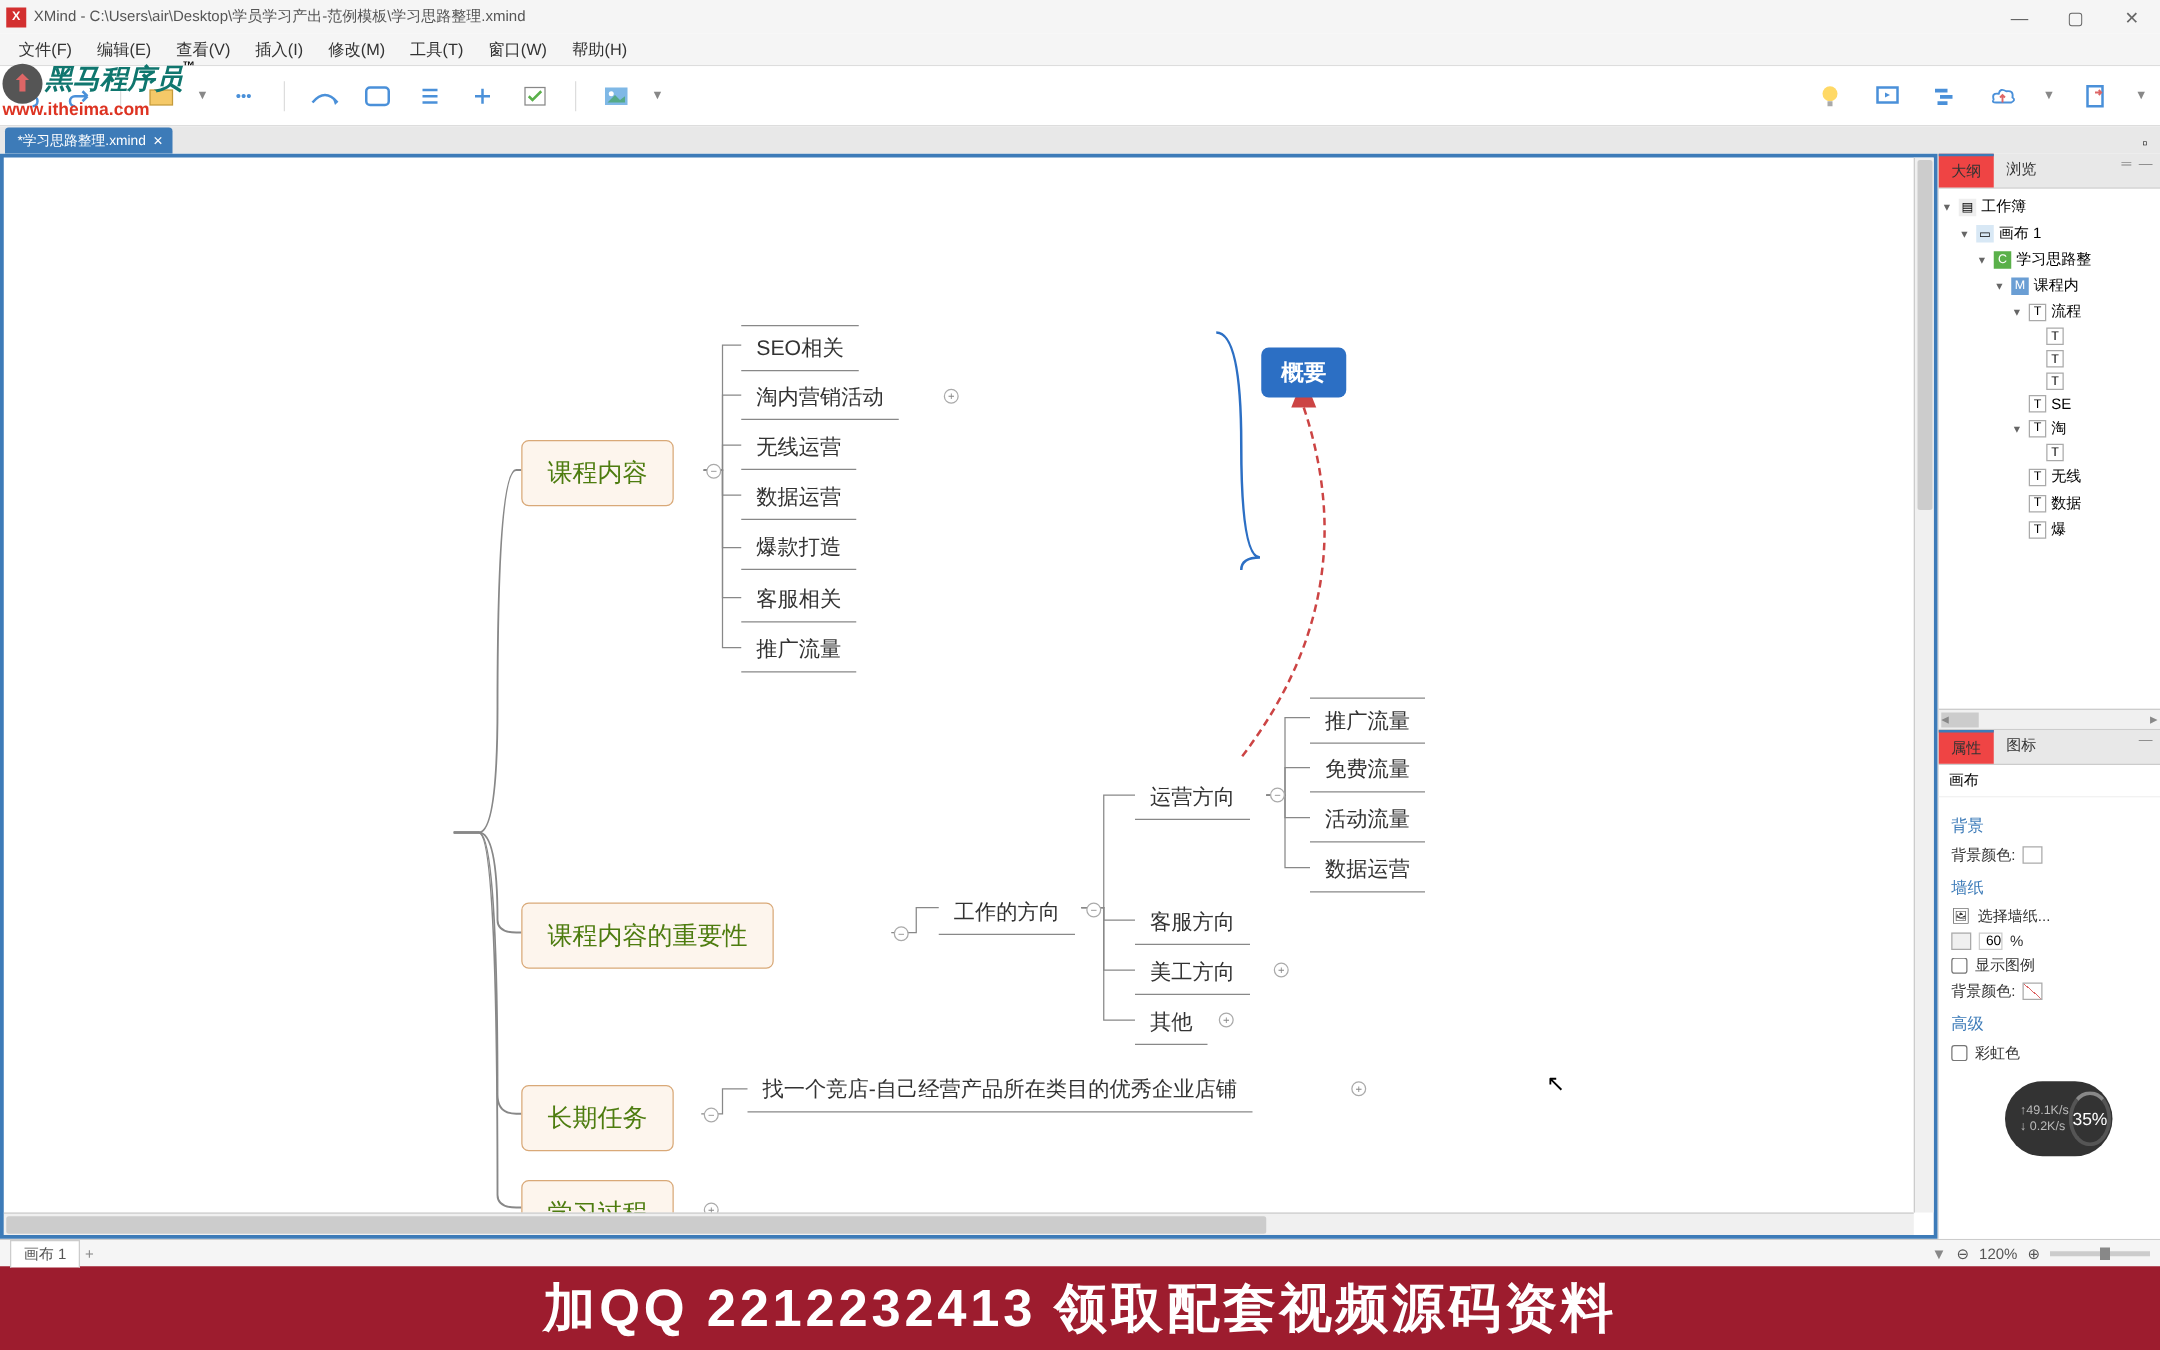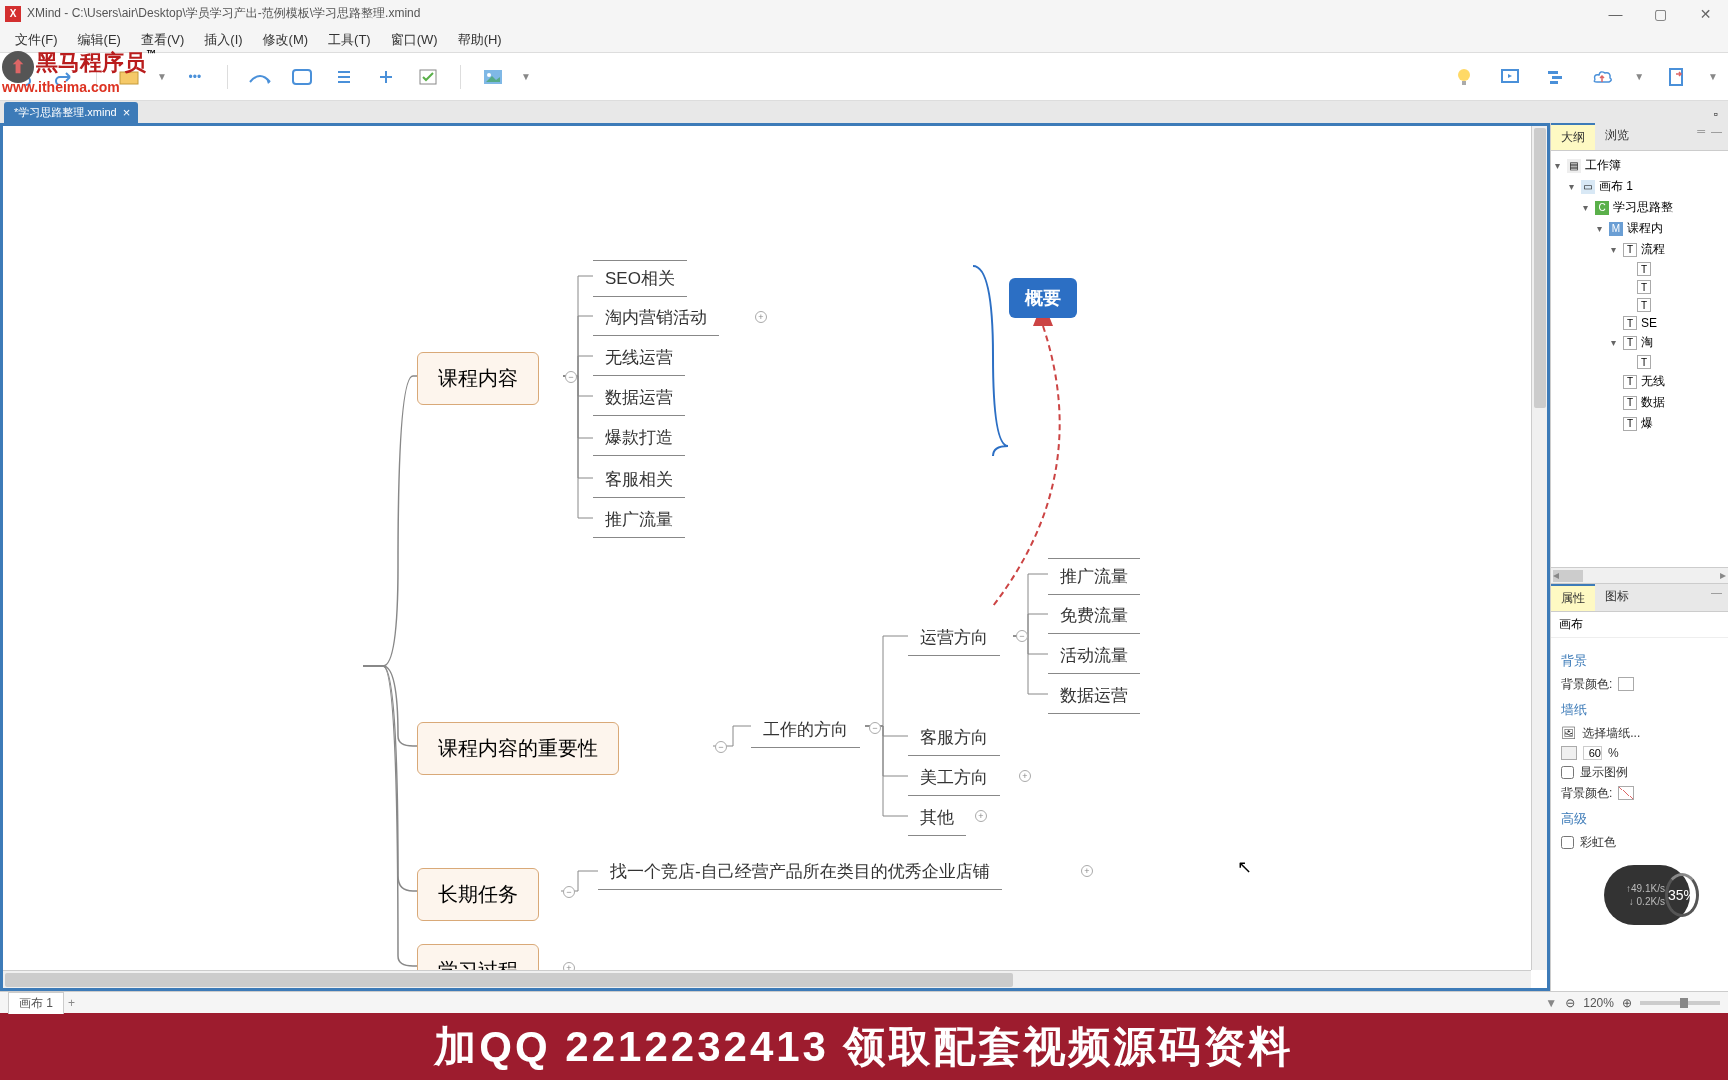--- a/index.html
+++ b/index.html
@@ -34,33 +34,33 @@
 .canvas-wrap { flex: 1; position: relative; background: #fff; border: 3px solid #3d7bb8; overflow: hidden; }
 .canvas { position: relative; width: 100%; height: 100%; }
 .hscroll { height: 18px; background: #f0f0f0; border-top: 1px solid #ccc; position: absolute; bottom: 0; left: 0; right: 16px; }
 .hscroll .thumb { height: 14px; background: #ccc; margin: 2px; width: 66%; border-radius: 2px; }
 .vscroll { width: 16px; background: #f0f0f0; border-left: 1px solid #ccc; position: absolute; right: 0; top: 0; bottom: 18px; }
 .vscroll .thumb { width: 12px; background: #ccc; margin: 2px; height: 280px; border-radius: 2px; }
 
 
 .node { position: absolute; padding: 8px 14px; font-size: 16px; white-space: nowrap; }
 .node.root { background: #e3effc; border: 2px solid #5a8fc7; border-radius: 8px; font-size: 30px; padding: 28px 32px; color: #333; }
-.node.main-topic { background: #fdf5ed; border: 1px solid #d9a978; border-radius: 6px; font-size: 20px; padding: 12px 20px; color: #000000; }
+.node.main-topic { background: #fdf5ed; border: 1px solid #d9a978; border-radius: 6px; font-size: 20px; padding: 12px 20px; color: #4d7c0f; }
 .node.sub { border-bottom: 1px solid #888; color: #333; padding: 6px 12px; font-size: 17px; }
 .node.summary { background: #2c6fc4; color: #fff; border-radius: 6px; padding: 8px 16px; font-size: 18px; font-weight: bold; }
 .expander { position: absolute; width: 12px; height: 12px; border: 1px solid #aaa; border-radius: 50%; background: #fff; display: flex; align-items: center; justify-content: center; font-size: 9px; color: #888; }
 
 
 svg.connectors { position: absolute; top: 0; left: 0; width: 100%; height: 100%; pointer-events: none; }
 
 
 .right-panel { width: 178px; background: #f5f5f5; border-left: 1px solid #ccc; display: flex; flex-direction: column; }
 .panel-tabs { display: flex; background: #e8e8e8; border-bottom: 1px solid #ccc; }
 .panel-tab { padding: 4px 10px; font-size: 12px; color: #333; }
-.panel-tab.active { background: #fef9c3; border-top: 2px solid #3d7bb8; }
+.panel-tab.active { background: #ef4444; border-top: 2px solid #3d7bb8; }
 .panel-controls { margin-left: auto; padding: 2px 6px; display: flex; gap: 6px; color: #888; font-size: 11px; }
 
 .outline-tree { flex: 1; overflow: auto; padding: 4px 2px; font-size: 12px; background: #fff; }
 .tree-item { display: flex; align-items: center; padding: 2px 0; white-space: nowrap; }
 .tree-item .twisty { width: 12px; font-size: 10px; color: #666; }
 .tree-item .ticon { width: 14px; height: 14px; margin-right: 4px; display: inline-flex; align-items: center; justify-content: center; font-size: 10px; }
 .tree-scroll { height: 16px; background: #f0f0f0; border-top: 1px solid #ccc; position: relative; }
 .tree-scroll .thumb { height: 12px; width: 30px; background: #ccc; margin: 2px; }
 
 .props-panel { border-top: 1px solid #ccc; flex: 1; display: flex; flex-direction: column; }
@@ -74,28 +74,28 @@
 .statusbar { height: 22px; background: #f5f5f5; border-top: 1px solid #ccc; display: flex; align-items: center; padding: 0 8px; font-size: 12px; color: #555; }
 .statusbar .right { margin-left: auto; display: flex; align-items: center; gap: 8px; }
 .zoom-slider { width: 80px; height: 4px; background: #ccc; position: relative; }
 .zoom-slider .knob { width: 8px; height: 10px; background: #888; position: absolute; left: 50%; top: -3px; }
 
 
 .bottom-banner { height: 67px; background: #9d1c2e; color: #fff; display: flex; align-items: center; justify-content: center; font-size: 42px; font-weight: bold; letter-spacing: 3px; font-family: "SimHei", sans-serif; }
 
 
 .speed-overlay { position: absolute; width: 86px; height: 60px; background: #333; border-radius: 30px; display: flex; align-items: center; right: 38px; bottom: 155px; z-index: 100; }
-.speed-overlay .txt { color: #bbb; font-size: 10px; padding-left: 22px; line-height: 1.3; text-align: right; }
+.speed-overlay .txt { color: #bbb; font-size: 10px; padding-left: 12px; line-height: 1.3; }
 .speed-overlay .circ { width: 44px; height: 44px; border: 3px solid #555; border-top-color:#888; border-radius: 50%; display: flex; align-items: center; justify-content: center; color: #fff; font-size: 14px; margin-left: auto; margin-right: 16px; }
 
 .cursor { position: absolute; font-size: 18px; color: #000; }
 
 
 .logo-heima { position: absolute; left: 2px; top: 48px; z-index: 50; font-weight: bold; }
-.logo-heima .cn { font-size: 22px; color: #b91c1c; }
+.logo-heima .cn { font-size: 22px; color: #0f766e; font-style: italic; }
 .logo-heima .tm { font-size: 10px; vertical-align: top; }
 .logo-heima .url { font-size: 14px; color: #d32; display: block; margin-top: -4px; }
 .logo-circle { width: 32px; height: 32px; border-radius: 50%; background: #555; display: inline-flex; align-items: center; justify-content: center; color: #d66; font-size: 18px; margin-right: 2px; vertical-align: middle; }
 </style>
 </head>
 <body>
 
 <div class="titlebar">
   <div class="app-icon">X</div>
   <span class="title-text">

